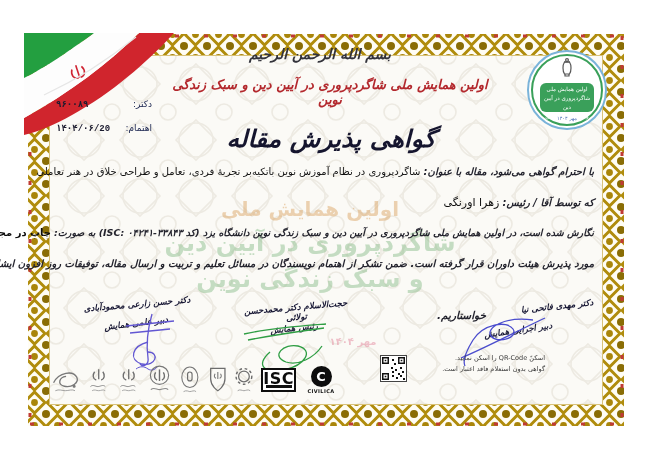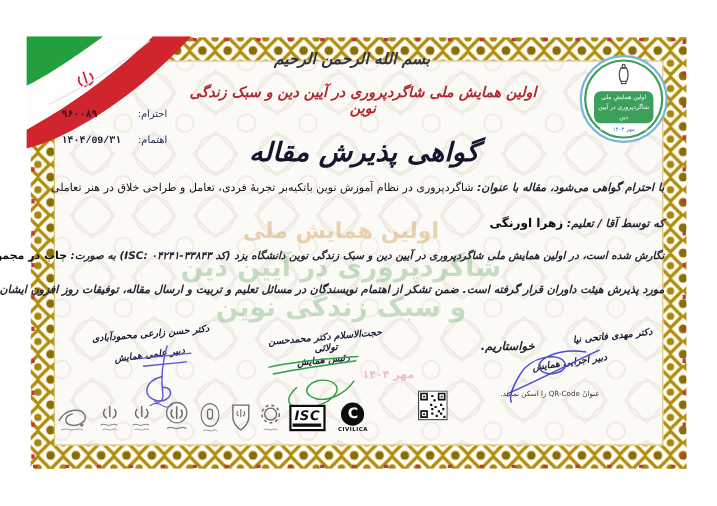--- a/index.html
+++ b/index.html
@@ -27,26 +27,26 @@
                    background:#3aa05a;border-radius:6px;color:#fff;text-align:center;
                    font-size:5.5px;line-height:9px;padding-top:2px;box-sizing:border-box;}
   .conf-logo .logo-date{position:absolute;left:0;top:63px;width:76px;text-align:center;
                         font-size:5px;color:#4a6fb5;}
 
   
   .main-title{left:186px;top:124px;width:290px;text-align:center;font-size:25px;
               font-weight:700;font-style:italic;color:#15152e;transform:scaleY(.95);}
 
   
-  .bodyline{right:48px;direction:rtl;text-align:right;white-space:nowrap;color:#1f1f24;}
+  .bodyline{right:58px;direction:rtl;text-align:right;white-space:nowrap;color:#1f1f24;}
   .callig{font-style:italic;font-weight:600;color:#24242e;}
   #l1{top:166px;font-size:10px;}
   #l1 .plain{font-weight:500;color:#111;}
   #l2{top:196px;font-size:10px;}
-  #l2 .author{font-weight:700;font-size:11px;color:#0d0d0d;}
+  #l2 .author{font-weight:400;font-size:11px;color:#0d0d0d;}
   #l3{top:227px;font-size:9.5px;}
   #l3 .result{font-weight:700;font-size:10px;color:#0d0d0d;}
   #l4{top:258px;font-size:10px;}
   #l5{top:309px;left:437px;width:80px;font-size:10.5px;direction:rtl;text-align:left;}
 
   
   .wm{left:60px;width:500px;text-align:center;font-weight:700;pointer-events:none;}
   #wm1{top:197px;font-size:20px;color:#dca86a;opacity:.5;letter-spacing:2px;}
   #wm2{top:229px;font-size:24px;color:#8fc08f;opacity:.5;letter-spacing:1px;}
   #wm3{top:265px;font-size:24px;color:#8fc08f;opacity:.5;letter-spacing:1px;}
@@ -66,21 +66,21 @@
   #sq2{left:240px;top:322px;}
   #sn3{left:78px;top:299px;width:118px;transform:rotate(-5deg);}
   #sr3{left:94px;top:318px;width:84px;transform:rotate(-7deg);}
   #sq3{left:110px;top:312px;}
 
   
   .logos{left:50px;top:362px;width:288px;height:36px;display:flex;align-items:center;
          gap:8px;direction:ltr;}
   .isc-box{width:36px;height:24px;border:2.5px solid #0d0d0d;box-sizing:border-box;
            display:flex;flex-direction:column;align-items:center;justify-content:center;background:#fff;}
-  .isc-box .isc-txt{font-size:12px;font-weight:700;letter-spacing:.5px;color:#0d0d0d;line-height:11px;font-style:italic;}
+  .isc-box .isc-txt{font-size:16px;font-weight:700;letter-spacing:.5px;color:#0d0d0d;line-height:11px;}
   .isc-box .isc-sub{width:26px;height:2.5px;background:#111;margin-top:1.5px;}
   .civ{width:38px;display:flex;flex-direction:column;align-items:center;}
   .civ .disc{width:21px;height:21px;border-radius:50%;background:#0d0d0d;color:#fff;
              display:flex;align-items:center;justify-content:center;
              font-size:13px;font-weight:700;}
   .civ .civ-txt{font-size:5px;font-weight:700;letter-spacing:.4px;color:#111;margin-top:1px;}
 
   
   .qr{left:380px;top:355px;}
   .qr-notes{right:107px;top:353px;direction:rtl;text-align:right;font-size:6.5px;
@@ -142,26 +142,26 @@
       <path d="M1 3 c-3 5 -1 10 4 10"></path>
       <path d="M11 3 c3 5 1 10 -4 10"></path>
     </g>
     <path d="M20 62 C 50 48 85 26 112 4" stroke="#e6e6e6" stroke-width="1.2" fill="none"></path>
   </svg>
 
   <div class="abs conf-title">اولین همایش ملی شاگردپروری در آیین دین و سبک زندگی نوین</div>
   <div class="abs bismillah">بسم الله الرحمن الرحیم</div>
 
   <div class="abs meta-row" id="serial">
-    <span>احترام:</span>
+    <span>دکتر:</span>
     <span class="val">۹۶۰۰۸۹</span>
   </div>
   <div class="abs meta-row" id="cdate">
     <span>اهتمام:</span>
-    <span class="val">۱۴۰۴/09/۳۱</span>
+    <span class="val">۱۴۰۴/۰۶/20</span>
   </div>
 
   <div class="abs conf-logo">
     <div class="inner-ring"></div>
     <svg class="lamp" width="14" height="22" viewBox="0 0 14 22">
       <g stroke="#555" fill="none" stroke-width="1.2">
         <circle cx="7" cy="2" r="1.4"></circle>
         <path d="M4 4 h6"></path>
         <path d="M4.5 4 C2.5 7 2.5 13 4.5 16 h5 C11.5 13 11.5 7 9.5 4 Z"></path>
         <path d="M5 16 v2 h4 v-2"></path>
@@ -176,21 +176,21 @@
   </div>
 
   <div class="abs main-title">گواهی پذیرش مقاله</div>
 
   <div class="abs bodyline" id="l1">
     <span class="callig">با احترام گواهی می‌شود، مقاله با عنوان:</span>
     <span> </span>
     <span class="plain">شاگردپروری در نظام آموزش نوین باتکیه‌بر تجربهٔ فردی، تعامل و طراحی خلاق در هنر تعاملی</span>
   </div>
   <div class="abs bodyline" id="l2">
-    <span class="callig">که توسط آقا / تعلیم:</span>
+    <span class="callig">که توسط آقا / رئیس:</span>
     <span> </span>
     <span class="author">زهرا اورنگی</span>
   </div>
   <div class="abs bodyline" id="l3">
     <span class="callig">نگارش شده است، در اولین همایش ملی شاگردپروری در آیین دین و سبک زندگی نوین دانشگاه یزد (کد ISC: ۰۴۲۴۱-۳۳۸۴۳) به صورت:</span>
     <span> </span>
     <span class="result">چاپ در مجموعه مقالات</span>
   </div>
   <div class="abs bodyline callig" id="l4">مورد پذیرش هیئت داوران قرار گرفته است. ضمن تشکر از اهتمام نویسندگان در مسائل تعلیم و تربیت و ارسال مقاله، توفیقات روز افزون ایشان را از درگاه خداوند سبحان</div>
   <div class="abs callig" id="l5">خواستاریم.</div>
@@ -294,16 +294,17 @@
                M12 16h2v2h-2z M18 18h2v2h-2z"></path>
     </g>
     <g fill="#fff">
       <path d="M3.5 3.5h4v4h-4z M19.5 3.5h4v4h-4z M3.5 19.5h4v4h-4z"></path>
     </g>
     <g fill="#111">
       <path d="M4.7 4.7h1.6v1.6H4.7z M20.7 4.7h1.6v1.6h-1.6z M4.7 20.7h1.6v1.6H4.7z"></path>
     </g>
   </svg>
   <div class="abs qr-notes">
-    <div>عنوانً QR-Code را اسکن نمایید.</div>
+    <div>اسکنً QR-Code را اسکن نمایید.</div>
+    <div>گواهی بدون استعلام فاقد اعتبار است.</div>
   </div>
 
 </div>
 
 </body></html>

